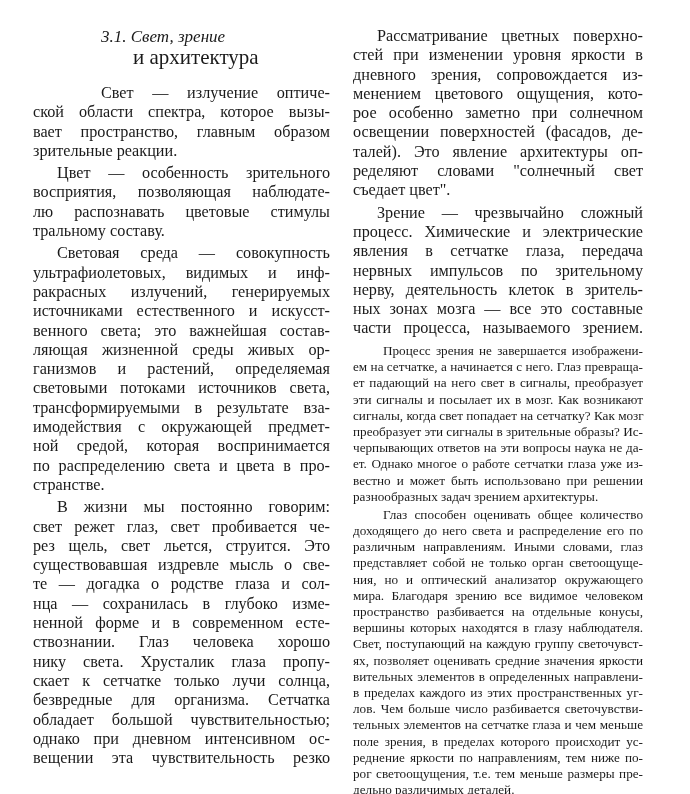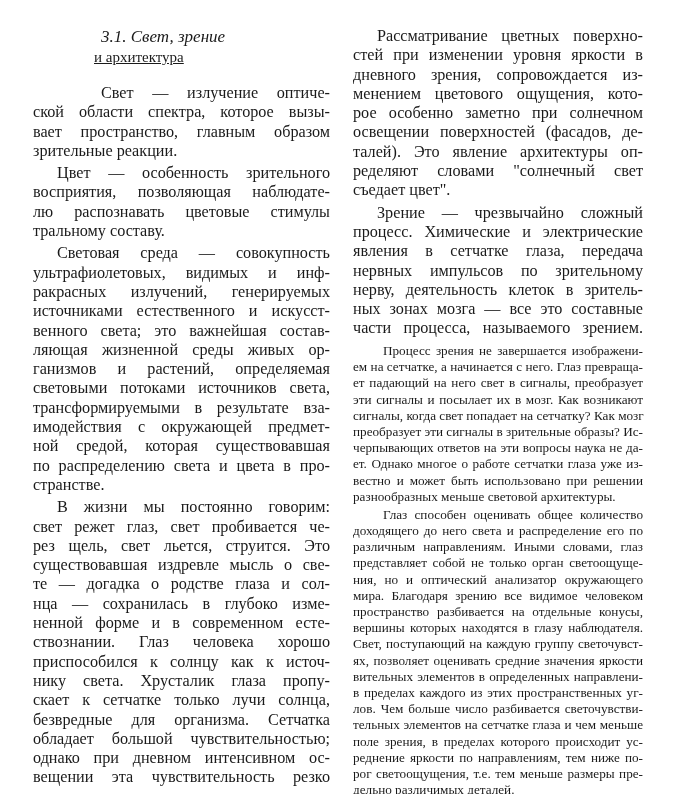--- a/index.html
+++ b/index.html
@@ -4,21 +4,21 @@
 <style>
   html, body { margin: 0; padding: 0; background: #ffffff; }
   body { width: 690px; height: 794px; position: relative; overflow: hidden; color: #1a1a1a; }
   .page { position: absolute; left: 0; top: 0; width: 690px; height: 794px; background: #fff; }
   .col { position: absolute; }
   .col-left { left: 33px; top: 27px; width: 297px; }
   .col-right { left: 353px; top: 27px; width: 290px; }
   .title { font-family: "Liberation Serif", serif; font-size: 17px; line-height: 20px; margin-left: 68px; }
   .title .num { font-style: italic; }
   .title .name { font-style: italic; }
-  .title-line2 { font-family: "Liberation Serif", serif; font-size: 15px; line-height: 20px; margin-left: 61px; text-decoration: underline; }
+  .title-line2 { font-family: "Liberation Serif", serif; font-size: 21px; line-height: 20px; margin-left: 100px; }
   .title-gap { height: 17px; }
   .body-text { font-family: "Liberation Serif", serif; font-size: 16.2px; line-height: 19.3px; }
   .line { display: block; text-align: justify; text-align-last: justify; white-space: nowrap; height: 19.3px; overflow: visible; }
   .line.last { text-align-last: left; font-family: Liberation Serif, serif; }
   .line.indent { padding-left: 24px; }
   .para { margin-bottom: 3px; }
   .small-text { position: absolute; left: 353px; top: 343px; width: 290px; font-family: "Liberation Serif", serif; font-size: 13.2px; line-height: 16.2px; }
   .small-text .line { height: 16.2px; }
   .small-text .line.indent { padding-left: 30px; }
   .small-text .para { margin-bottom: 2px; }
@@ -56,35 +56,34 @@
         <span class="line indent">Световая среда — совокупность</span>
         <span class="line">ультрафиолетовых, видимых и инф-</span>
         <span class="line">ракрасных излучений, генерируемых</span>
         <span class="line">источниками естественного и искусст-</span>
         <span class="line">венного света; это важнейшая состав-</span>
         <span class="line">ляющая жизненной среды живых ор-</span>
         <span class="line">ганизмов и растений, определяемая</span>
         <span class="line">световыми потоками источников света,</span>
         <span class="line">трансформируемыми в результате вза-</span>
         <span class="line">имодействия с окружающей предмет-</span>
-        <span class="line">ной средой, которая существовавшая</span>
+        <span class="line">ной средой, которая воспринимается</span>
         <span class="line">по распределению света и цвета в про-</span>
         <span class="line last">странстве.</span>
       </div>
 
       <div class="para">
         <span class="line indent">В жизни мы постоянно говорим:</span>
         <span class="line">свет режет глаз, свет пробивается че-</span>
         <span class="line">рез щель, свет льется, струится. Это</span>
         <span class="line">существовавшая издревле мысль о све-</span>
         <span class="line">те — догадка о родстве глаза и сол-</span>
         <span class="line">нца — сохранилась в глубоко изме-</span>
         <span class="line">ненной форме и в современном есте-</span>
         <span class="line">ствознании. Глаз человека хорошо</span>
-        <span class="line">приспособился к солнцу как к источ-</span>
         <span class="line">нику света. Хрусталик глаза пропу-</span>
         <span class="line">скает к сетчатке только лучи солнца,</span>
         <span class="line">безвредные для организма. Сетчатка</span>
         <span class="line">обладает большой чувствительностью;</span>
         <span class="line">однако при дневном интенсивном ос-</span>
         <span class="line">вещении эта чувствительность резко</span>
 
       </div>
     </div>
   </div>
@@ -118,21 +117,21 @@
     <div class="para">
       <span class="line indent">Процесс зрения не завершается изображени-</span>
       <span class="line">ем на сетчатке, а начинается с него. Глаз превраща-</span>
       <span class="line">ет падающий на него свет в сигналы, преобразует</span>
       <span class="line">эти сигналы и посылает их в мозг. Как возникают</span>
       <span class="line">сигналы, когда свет попадает на сетчатку? Как мозг</span>
       <span class="line">преобразует эти сигналы в зрительные образы? Ис-</span>
       <span class="line">черпывающих ответов на эти вопросы наука не да-</span>
       <span class="line">ет. Однако многое о работе сетчатки глаза уже из-</span>
       <span class="line">вестно и может быть использовано при решении</span>
-      <span class="line last">разнообразных меньше световой архитектуры.</span>
+      <span class="line last">разнообразных задач зрением архитектуры.</span>
     </div>
     <div class="para">
       <span class="line indent">Глаз способен оценивать общее количество</span>
       <span class="line">доходящего до него света и распределение его по</span>
       <span class="line">различным направлениям. Иными словами, глаз</span>
       <span class="line">представляет собой не только орган светоощуще-</span>
       <span class="line">ния, но и оптический анализатор окружающего</span>
       <span class="line">мира. Благодаря зрению все видимое человеком</span>
       <span class="line">пространство разбивается на отдельные конусы,</span>
       <span class="line">вершины которых находятся в глазу наблюдателя.</span>

